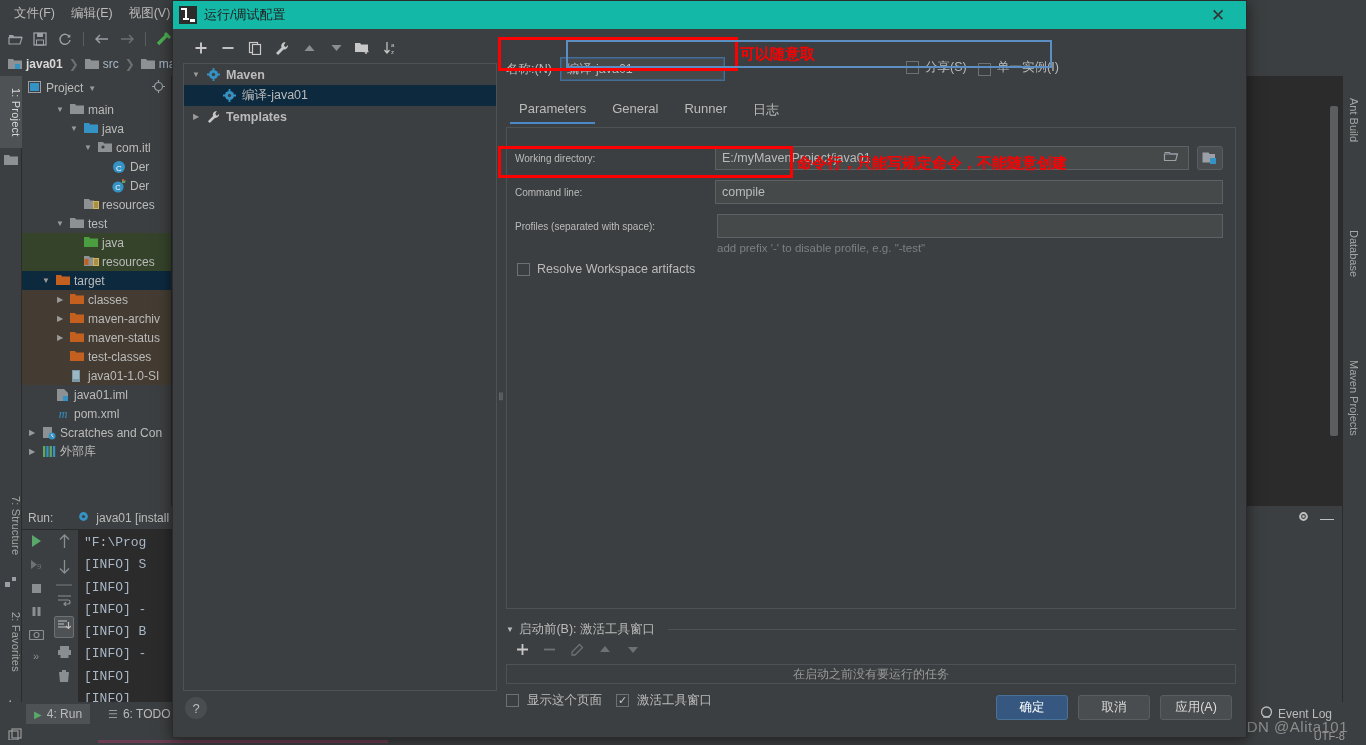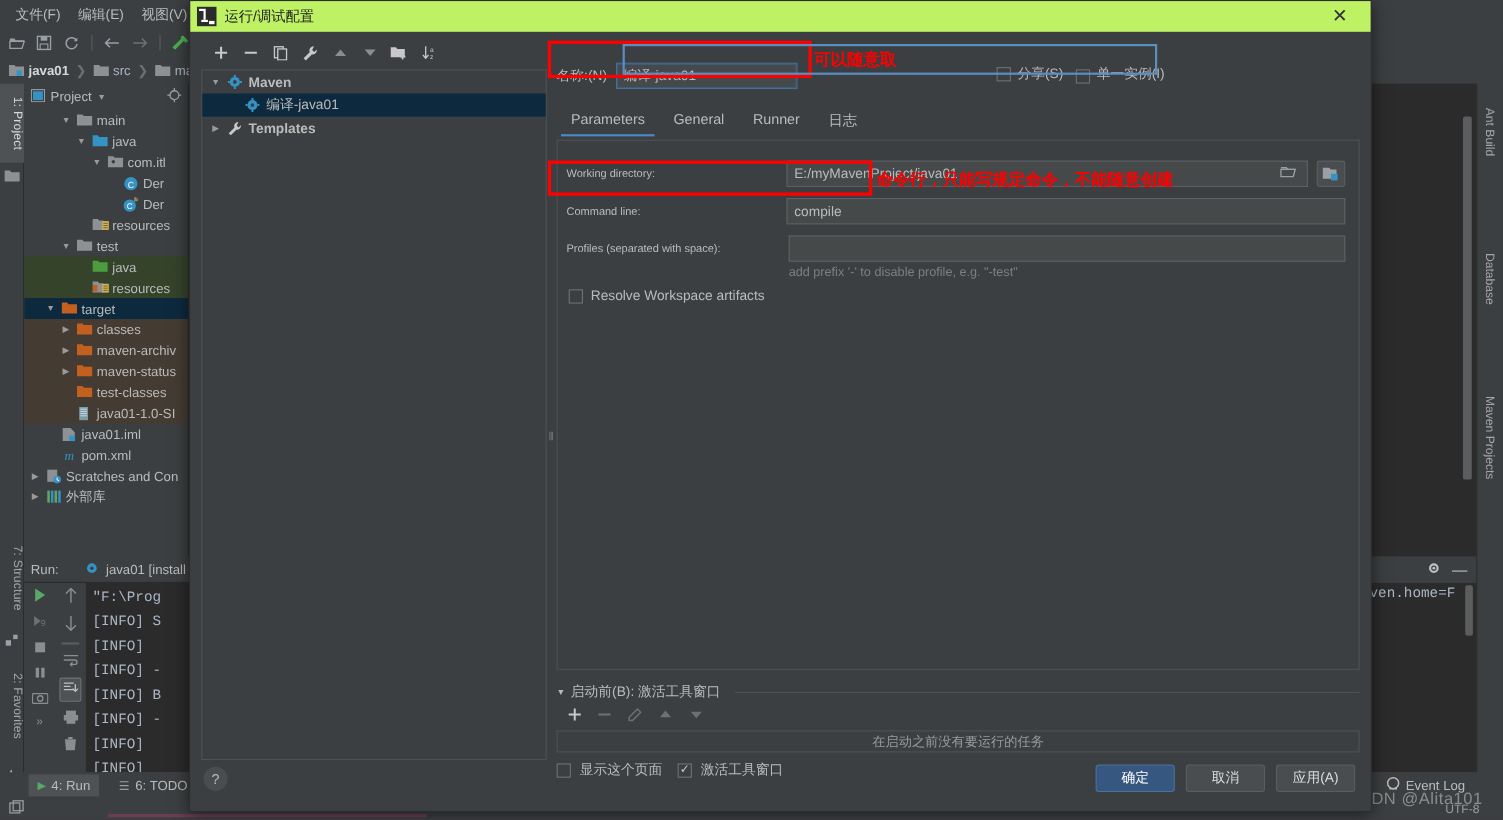--- a/index.html
+++ b/index.html
@@ -131,21 +131,21 @@
   .magenta-strip { position:absolute; left:0; top:740px; width: 1366px; height: 5px; background:#3c3f41;}
   .magenta-strip i { position:absolute; left: 98px; top: 0; width: 290px; height: 3px; background: #6a3d52; display:block;}
 
   
   .dialog {
     position: absolute; left: 172px; top: 0; width: 1075px; height: 738px;
     background: #3c3f41; border: 1px solid #2b2b2b;
     box-shadow: 0 2px 14px rgba(0,0,0,.55);
   }
   .dlg-title {
-    height: 28px; background: #bef264; display: flex; align-items: center;
+    height: 28px; background: #14b8a6; display: flex; align-items: center;
     padding: 0 6px; color: #222; font-size: 13px;
   }
   .dlg-title .t-ic { width: 18px; height: 18px; margin-right: 7px; flex:0 0 18px;}
   .dlg-close {
     margin-left: auto; width: 44px; height: 28px; display:flex; align-items:center;
     justify-content:center; font-size: 17px; color:#333;
   }
 
   .dlg-body { position: absolute; left:0; top:28px; right:0; bottom:0; background:#3c3f41; }
 
@@ -594,24 +594,20 @@
 
   <div class="eventlog">
     <div class="el-head">
       <span>
         <svg width="13" height="13" viewBox="0 0 13 13">
             <circle cx="6.5" cy="6.5" r="3.4" fill="none" stroke="#c0c0c0" stroke-width="2"></circle>
             <circle cx="6.5" cy="6.5" r="1.3" fill="#c0c0c0"></circle>
           </svg>
       </span>
       <span style="color:#c0c0c0;font-size:14px;">—</span>
-    </div>
-    <div class="el-body">
-      <span>ven.home=F</span>
-      <span class="scroll-v" style="right:3px;top:2px;width:7px;height:46px;"></span>
     </div>
   </div>
 
   <div class="statusbar">
     <div class="sb-item active">
       <span style="color:#59a869;font-size:10px;">▶</span>
       <span>4: Run</span>
     </div>
     <div class="sb-item">
       <span style="color:#9a9a9a;font-size:11px;">☰</span>

